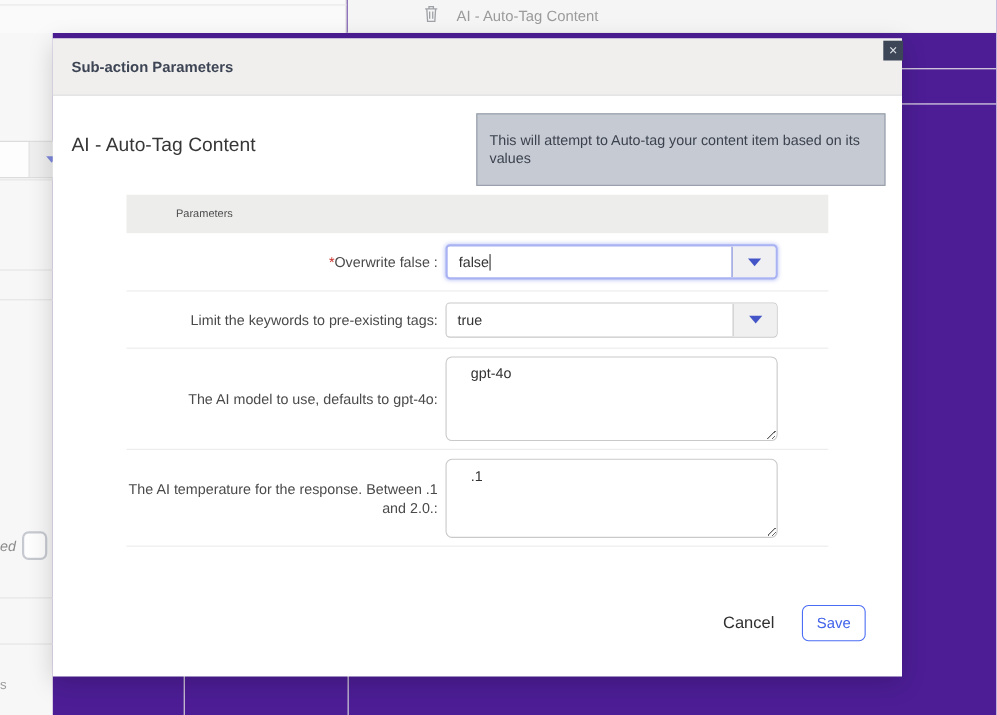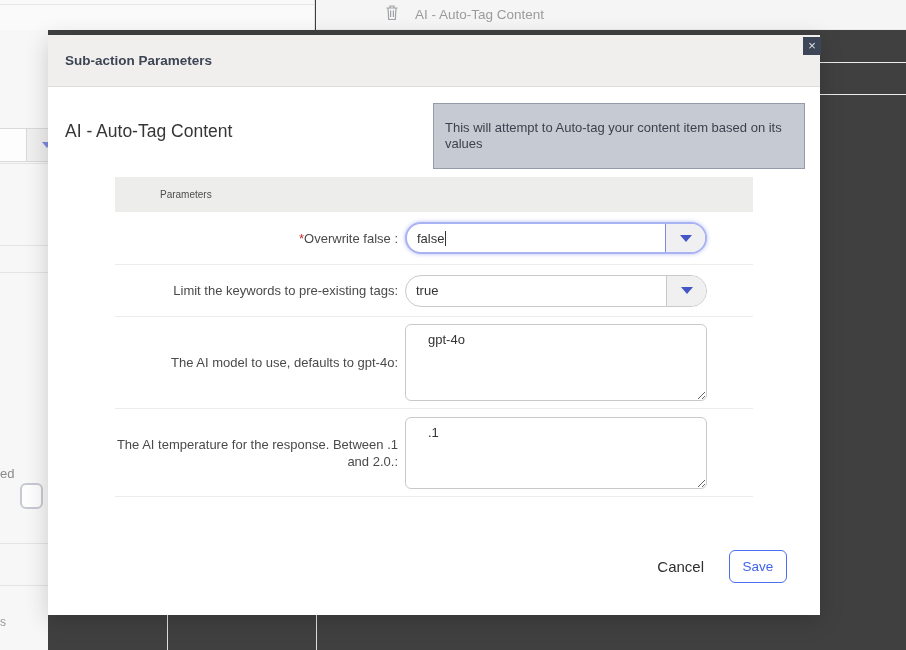--- a/index.html
+++ b/index.html
@@ -1,54 +1,54 @@
 <!DOCTYPE html>
 <html><head>
 <meta charset="utf-8">
 <style>
   * { margin:0; padding:0; box-sizing:border-box; }
   html,body { font-family:"Liberation Sans", sans-serif; }
-  .stage { position:relative; width:906px; height:650px; overflow:hidden; background:#404040; }
+  .stage { position:relative; width:906px; height:650px; overflow:hidden; background:#4c1d95; }
 
   
   .bg-topleft { position:absolute; left:0; top:0; width:315px; height:30px; background:#fafafa; border-right:1px solid #e0e0e0; }
   .bg-topleft-line { position:absolute; left:0; top:4px; width:315px; border-bottom:1px solid #e6e6e6; }
   .bg-topright { position:absolute; left:316px; top:0; width:590px; height:30px; background:#f5f5f5; border-bottom:1px solid #ebebeb; display:flex; align-items:center; }
   .bg-item { display:flex; align-items:center; gap:16px; margin-left:69px; }
   .bg-item-label { font-size:13.5px; color:#9b9b9b; }
   .bg-line-r1 { position:absolute; left:316px; top:62px; width:590px; border-bottom:1px solid #ececec; }
   .bg-line-r2 { position:absolute; left:316px; top:94px; width:590px; border-bottom:1px solid #ececec; }
   .bg-leftstrip { position:absolute; left:0; top:30px; width:48px; height:620px; background:#f7f7f7; }
   .bg-widget { position:absolute; left:-4px; top:128px; width:59px; height:34px; background:#fdfdfd; border:1px solid #d9d9d9; display:flex; }
   .bg-widget-cell { width:30px; border-right:1px solid #d9d9d9; }
   .bg-widget-dd { flex:1; background:#efefef; display:flex; align-items:center; justify-content:flex-end; padding-right:2px; }
   .tri-sm { width:0; height:0; border-left:5px solid transparent; border-right:5px solid transparent; border-top:6px solid #7e89dd; }
   .bg-hline { position:absolute; left:0; width:48px; border-bottom:1px solid #e4e4e4; }
   .bg-checkbox { position:absolute; left:20px; top:483px; width:23px; height:26px; background:#fdfdfd; border:2px solid #c6c9cf; border-radius:6px; }
-  .bg-chk-label { position:absolute; left:0; top:466px; font-size:13px; color:#8a8a8a; }
+  .bg-chk-label { position:absolute; left:0; top:489px; font-size:13px; color:#8a8a8a;font-style:italic; }
   .bg-s { position:absolute; left:0; top:615px; font-size:12px; color:#999; }
   .bg-vline1 { position:absolute; left:167px; top:610px; height:40px; border-left:1px solid #dedede; }
   .bg-vline2 { position:absolute; left:316px; top:610px; height:40px; border-left:1px solid #dedede; }
 
   
   .modal { position:absolute; left:48px; top:35px; width:772px; height:580px; background:#ffffff; box-shadow:0 5px 22px rgba(0,0,0,0.18); z-index:10; }
   .modal-header { position:relative; height:52px; background:#f0efee; border-bottom:1px solid #dedede; }
   .modal-header-title { position:absolute; left:17px; top:0; line-height:52px; font-size:13.5px; font-weight:bold; color:#3d4554; }
   .modal-close { position:absolute; left:755px; top:2px; width:18px; height:18px; background:#3d4656; color:#dfe3e8; font-size:13px; line-height:17px; text-align:center; cursor:pointer; }
   .modal-title { position:absolute; left:17px; top:86px; font-size:17.5px; color:#363636; }
   .infobox { position:absolute; left:385px; top:68px; width:372px; min-height:49px; background:#c5cad3; border:1px solid #959ca8; color:#3c424d; font-size:13px; line-height:16px; padding:16px 11px; }
 
   .form { position:absolute; left:67px; top:142px; width:638px; }
   .params-bar { height:35px; background:#ededec; font-size:10px; color:#4d4d4d; line-height:35px; padding-left:45px; }
   .prow { display:flex; align-items:center; border-bottom:1px solid #ececec; }
   .plabel { width:283px; text-align:right; font-size:13px; color:#4a4a4a; line-height:17px; flex:none; }
   .req { color:#c9302c; }
   .pcontrol { margin-left:7px; width:302px; flex:none; }
 
-  .combo { display:flex; height:32px; border-radius:16px; overflow:hidden; background:#fff; }
+  .combo { display:flex; height:32px; border-radius:4px; overflow:hidden; background:#fff; }
   .combo.normal { border:1px solid #c9c9c9; }
   .combo.focused { border:2px solid #a9b2f2; box-shadow:0 0 4px rgba(92,112,230,0.45); }
   .combo-value { flex:1; display:flex; align-items:center; padding-left:10px; font-size:13px; color:#333; }
   .caret { display:inline-block; width:1px; height:15px; background:#333; margin-left:1px; }
   .combo-btn { width:40px; display:flex; align-items:center; justify-content:center; background:#f0f0f0; }
   .combo.focused .combo-btn { border-left:1px solid #7d8ada; background:#f0f0f2; }
   .combo.normal .combo-btn { border-left:1px solid #c9c9c9; }
   .tri { width:0; height:0; border-left:6px solid transparent; border-right:6px solid transparent; border-top:7px solid #4456c7; }
 
   .ta { width:302px; border:1px solid #c9c9c9; border-radius:6px; padding:7px 22px; font-family:"Liberation Sans", sans-serif; font-size:13px; color:#333; resize:both; background:#fff; display:block; }

